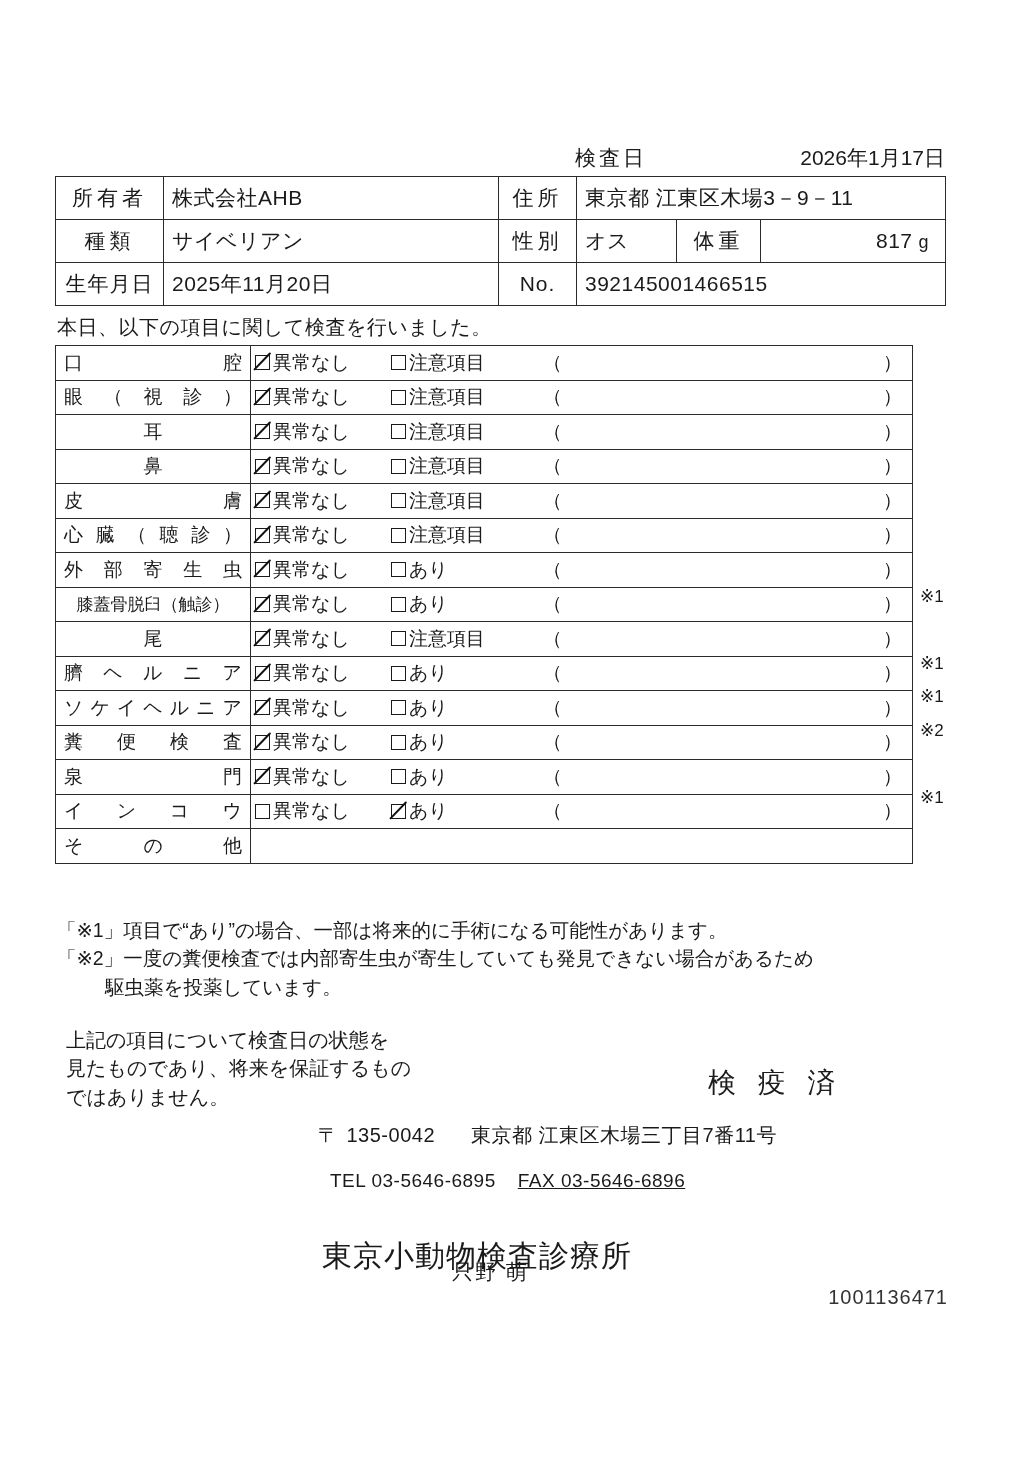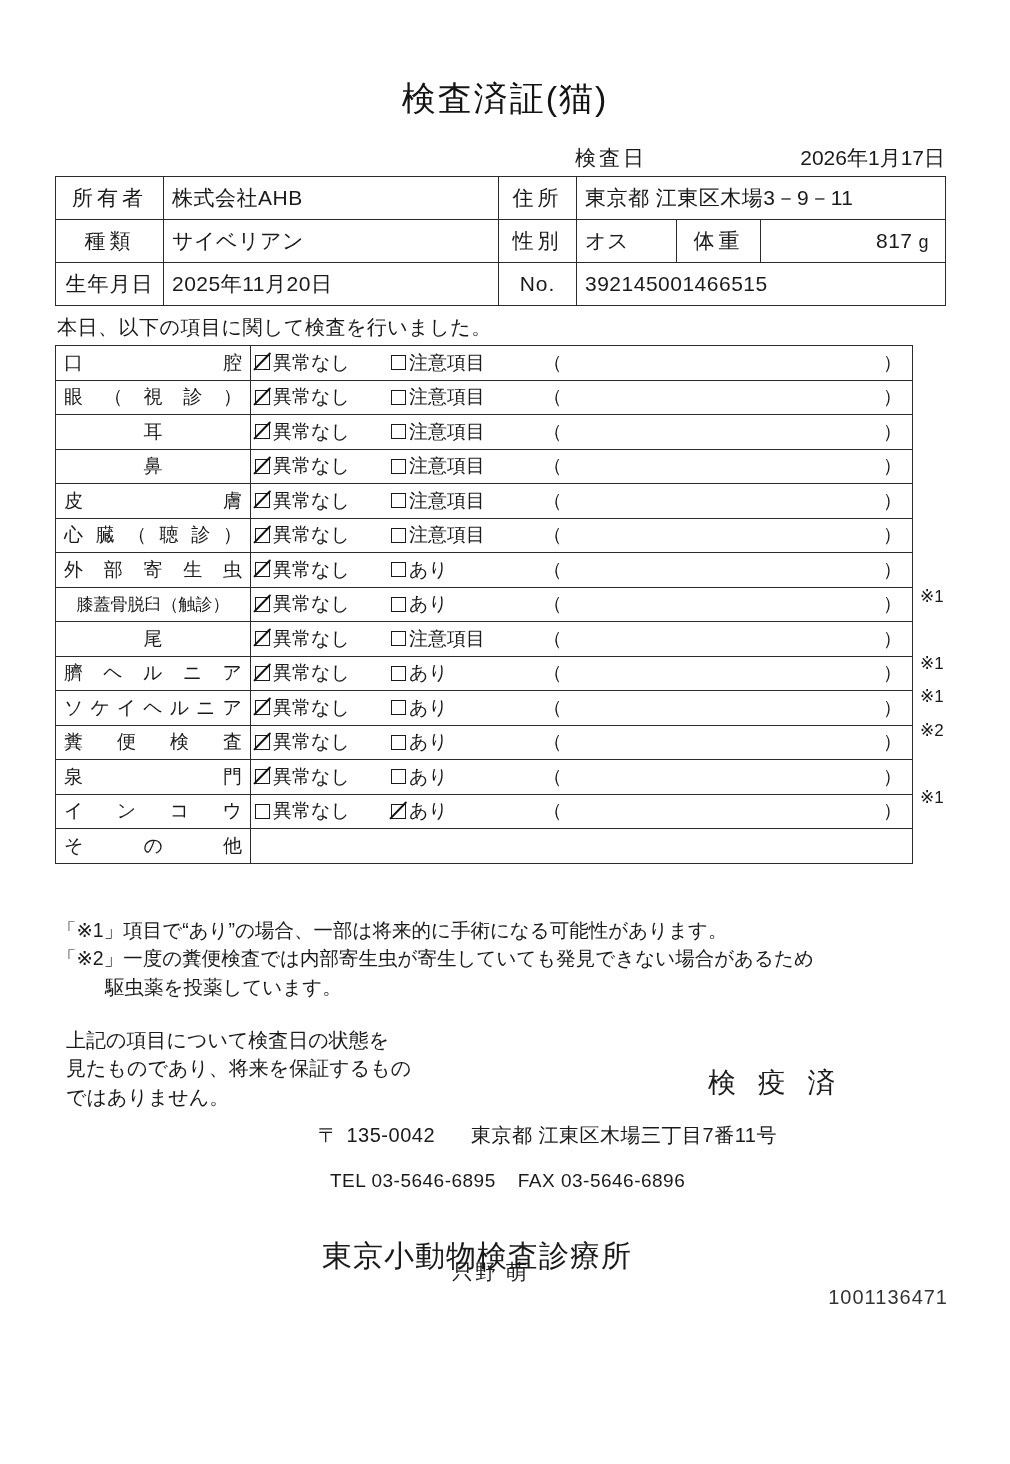--- a/index.html
+++ b/index.html
@@ -228,21 +228,21 @@
   }
   .clinic-addr .zip-sym { margin-right: 8px; }
   .clinic-addr .zip { margin-right: 36px; }
   .clinic-tel {
     position: absolute;
     left: 330px;
     top: 1170px;
     font-size: 19px;
     letter-spacing: 0.5px;
   }
-  .clinic-tel .fax { margin-left: 22px; }
+  .clinic-tel .fax { margin-left: 22px; text-decoration: underline; }
   .clinic-name {
     position: absolute;
     left: 322px;
     top: 1236px;
     font-size: 30px;
     letter-spacing: 1px;
     font-family: Liberation Mono, monospace;
   }
   .clinic-sign {
     position: absolute;
@@ -258,21 +258,20 @@
     font-size: 20px;
     letter-spacing: 1px;
     color: #333;
   }
 </style>
 </head>
 <body>
 
 <div class="page">
 
-  <div class="doc-title">検査済証(猫)</div>
 
   <div class="date-line">
     <span class="date-label">検査日</span>
     <span class="date-value">2026年1月17日</span>
   </div>
 
   <table class="info-table">
     <colgroup>
       <col style="width:108px">
         <col style="width:335px">

